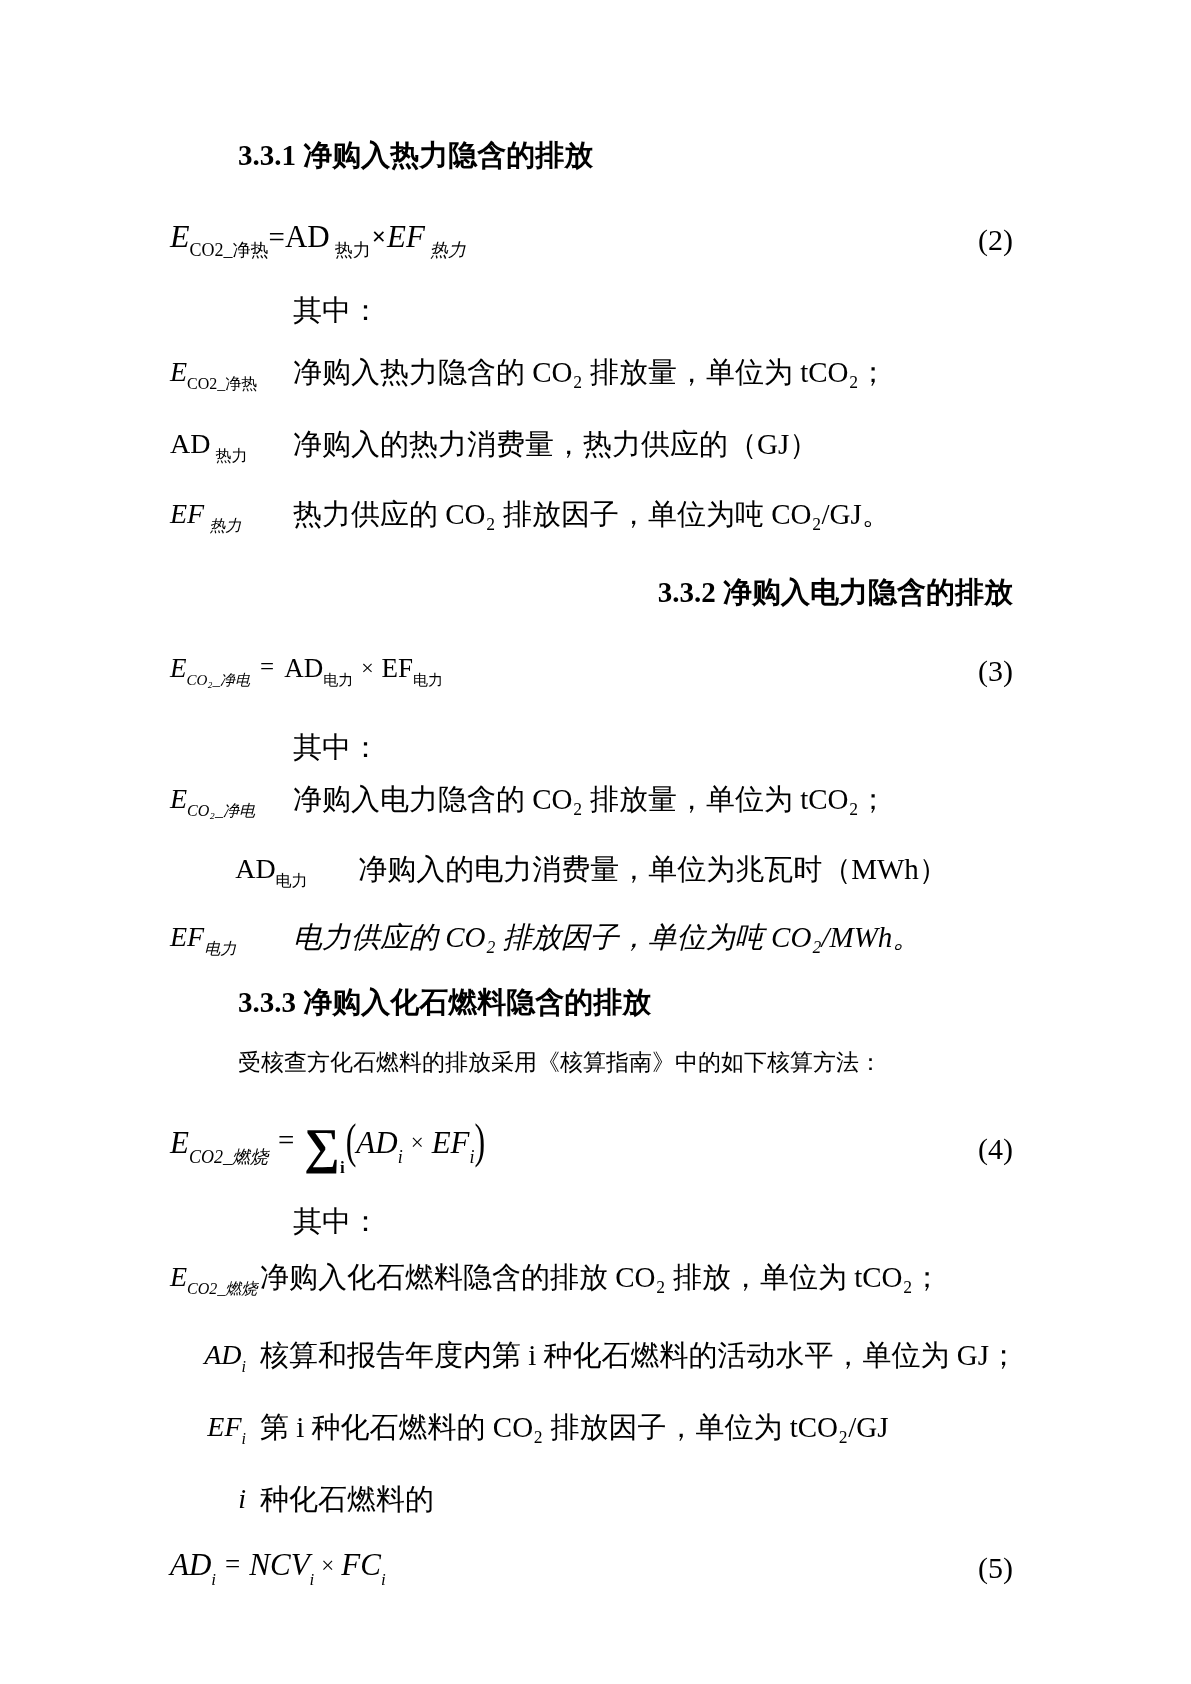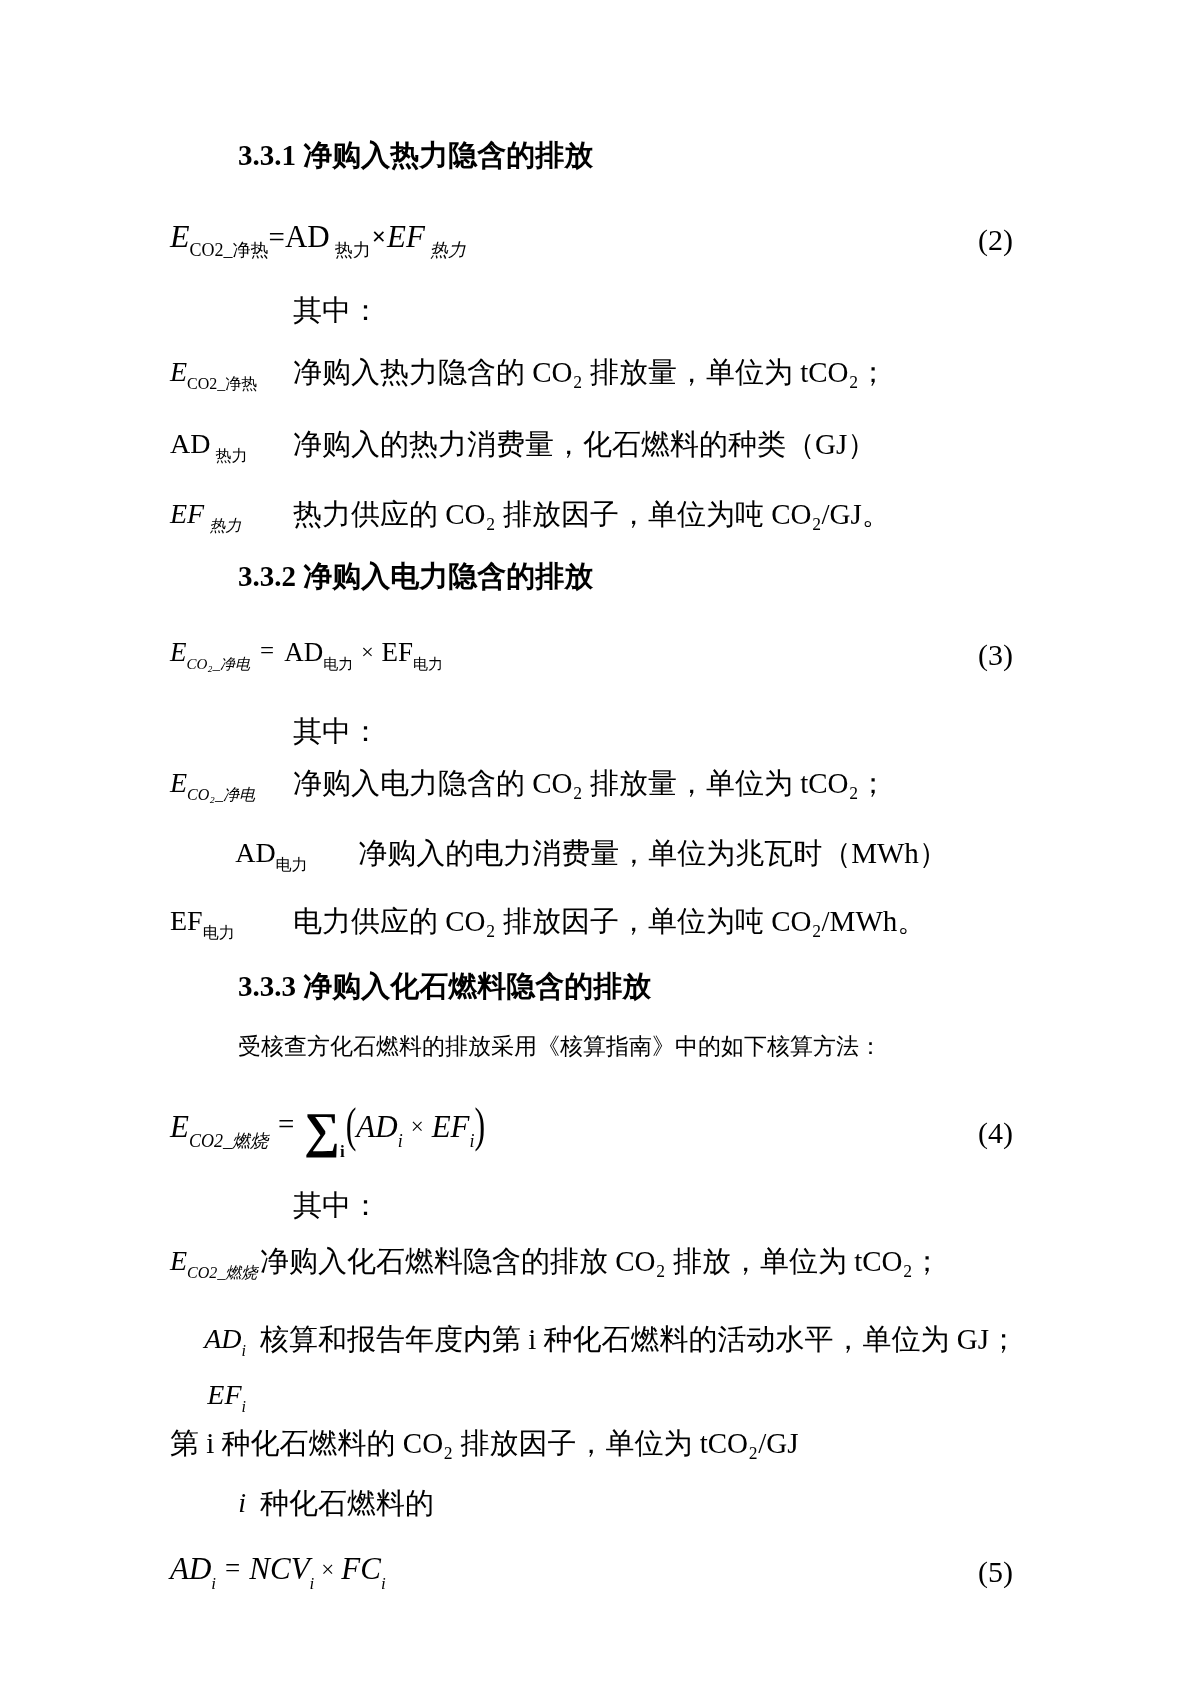--- a/index.html
+++ b/index.html
@@ -59,25 +59,25 @@
   
   .term-row{display:flex;align-items:flex-start;white-space:nowrap;}
   .term-sym{flex:none;width:123px;font-size:28px;line-height:36px;}
   .term-sym .sub{font-size:16px;vertical-align:-8px;}
   .term-desc{font-size:29px;line-height:36px;}
   .s3 .term-sym{width:90px;}
   .s3 .sym-right{text-align:right;padding-right:14px;box-sizing:border-box;}
   
   .mt-f2{margin-top:46px;}  .mt-w1{margin-top:30px;}
   .mt-r11{margin-top:26px;} .mt-r12{margin-top:24px;} .mt-r13{margin-top:22px;}
-  .mt-h2{margin-top:15px;}  .mt-f3{margin-top:40px;}  .mt-w2{margin-top:36px;}
-  .mt-r21{margin-top:16px;} .mt-r22{margin-top:22px;justify-content:center;} .mt-r23{margin-top:20px;}
+  .mt-h2{margin-top:31px;text-align:right;}  .mt-f3{margin-top:40px;}  .mt-w2{margin-top:36px;}
+  .mt-r21{margin-top:16px;} .mt-r22{margin-top:22px;justify-content:center;} .mt-r23{margin-top:20px;font-style:italic;}
   .mt-h3{margin-top:18px;}  .mt-para{margin-top:26px;} .mt-f4{margin-top:40px;}
   .mt-w3{margin-top:26px;}  .mt-r31{margin-top:20px;} .mt-r32{margin-top:30px;}
-  .mt-r33{margin-top:8px;flex-direction:column;} .mt-r34{margin-top:24px;} .mt-f5{margin-top:17px;}
+  .mt-r33{margin-top:24px;} .mt-r34{margin-top:24px;} .mt-f5{margin-top:17px;}
 </style>
 </head>
 <body>
 
 <div class="page">
 
   <div class="h-sec">3.3.1 净购入热力隐含的排放</div>
 
   <div class="formula-row f2 mt-f2">
     <span>
@@ -87,21 +87,21 @@
   </div>
 
   <div class="where mt-w1">其中：</div>
 
   <div class="term-row mt-r11">
     <span class="term-sym"><span class="it">E</span><span class="sub">CO2_净热</span></span>
     <span class="term-desc">净购入热力隐含的 CO₂ 排放量，单位为 tCO₂；</span>
   </div>
   <div class="term-row mt-r12">
     <span class="term-sym"><span>AD</span><span class="sub gap">热力</span></span>
-    <span class="term-desc">净购入的热力消费量，化石燃料的种类（GJ）</span>
+    <span class="term-desc">净购入的热力消费量，热力供应的（GJ）</span>
   </div>
   <div class="term-row mt-r13">
     <span class="term-sym"><span class="it">EF</span><span class="sub gap it">热力</span></span>
     <span class="term-desc">热力供应的 CO₂ 排放因子，单位为吨 CO₂/GJ。</span>
   </div>
 
   <div class="h-sec mt-h2">3.3.2 净购入电力隐含的排放</div>
 
   <div class="formula-row f3 mt-f3">
     <span>

